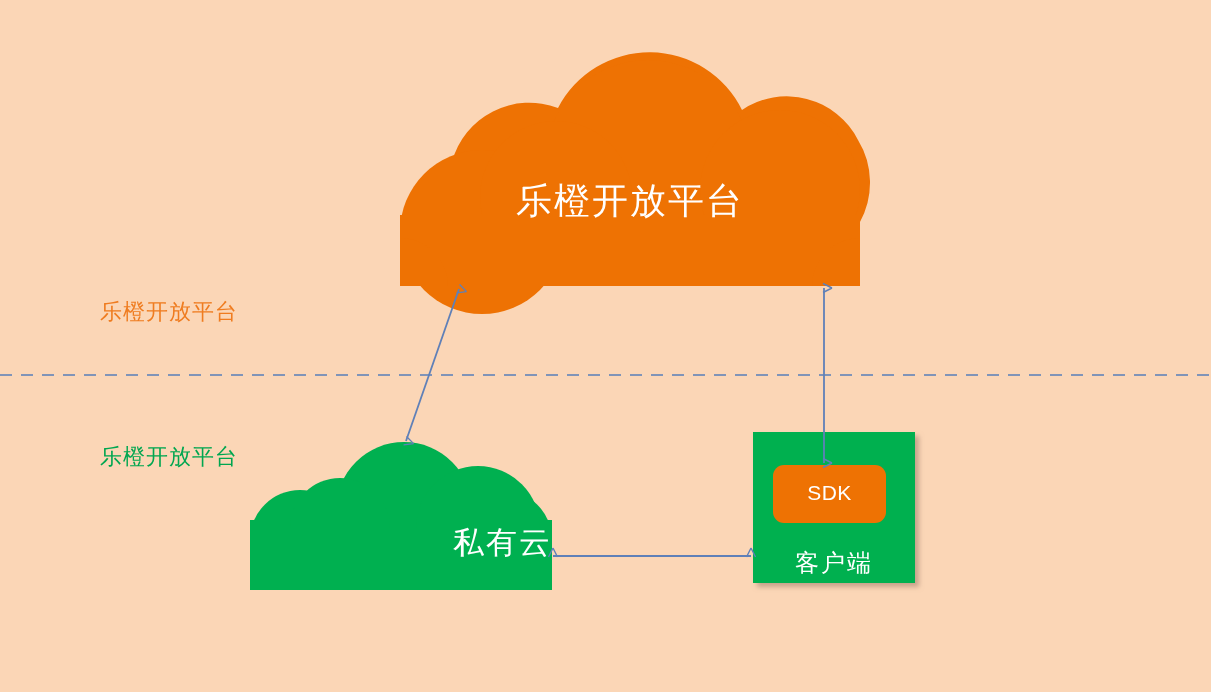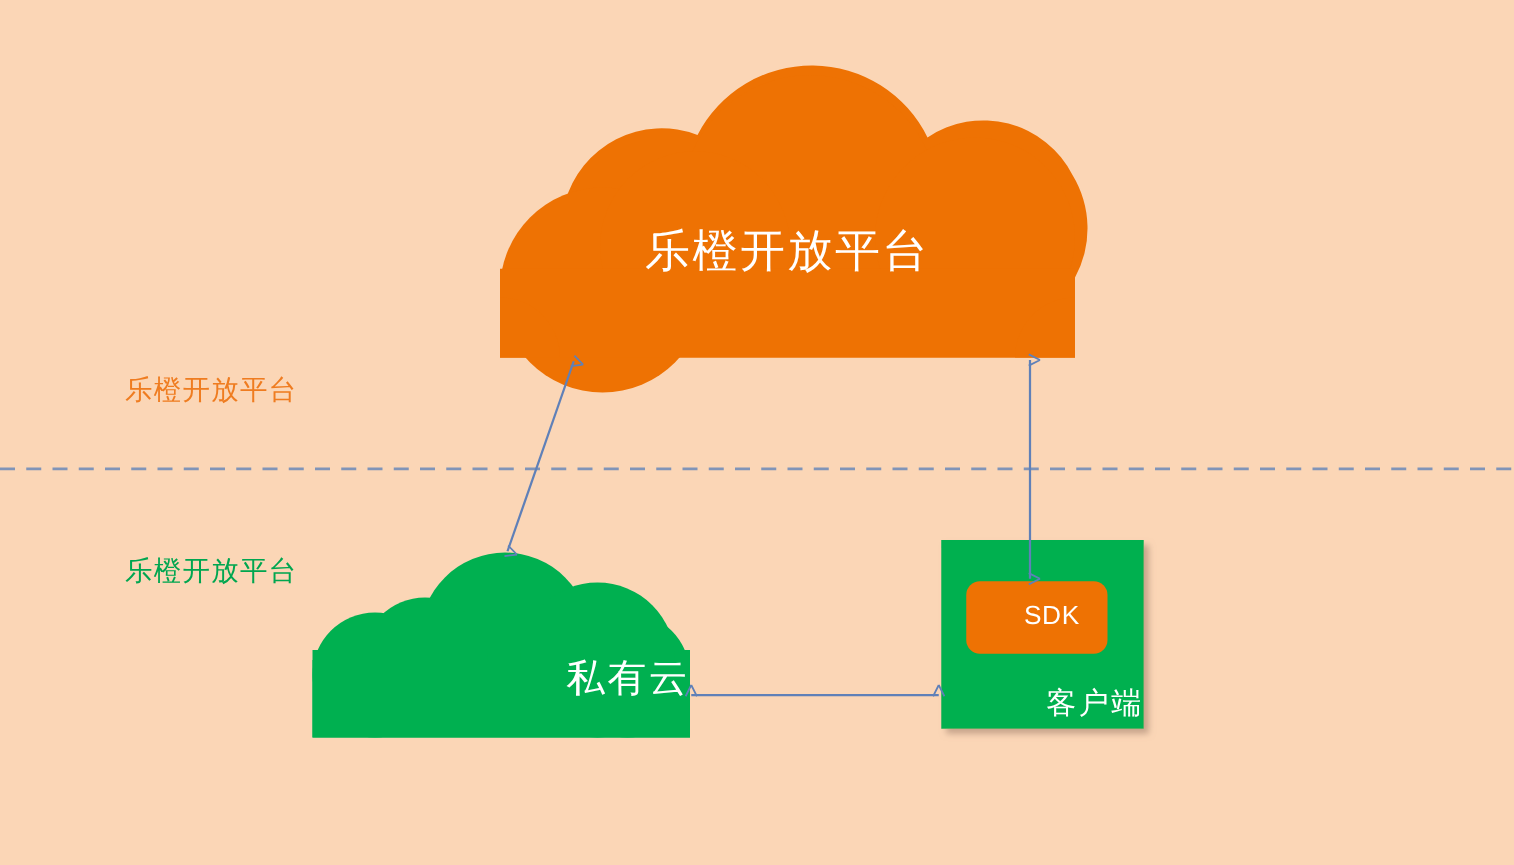--- a/index.html
+++ b/index.html
@@ -78,28 +78,27 @@
   }
 
   #sdk-text {
     left: 773px;
     top: 482px;
     width: 113px;
     text-align: center;
     font-size: 21px;
     color: #ffffff;
     letter-spacing: 0.5px;
-    padding-left: 12px;
   }
 
   #client-text {
     left: 753px;
     top: 551px;
     width: 162px;
-    text-align: right;
+    text-align: center;
     font-size: 24px;
     color: #ffffff;
     letter-spacing: 2px;
   }
 </style>
 </head>
 <body>
 
 <div id="canvas">
 

